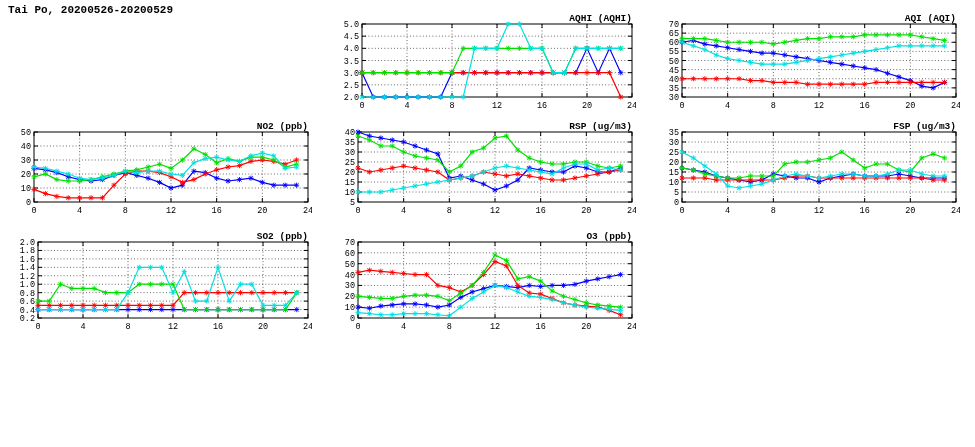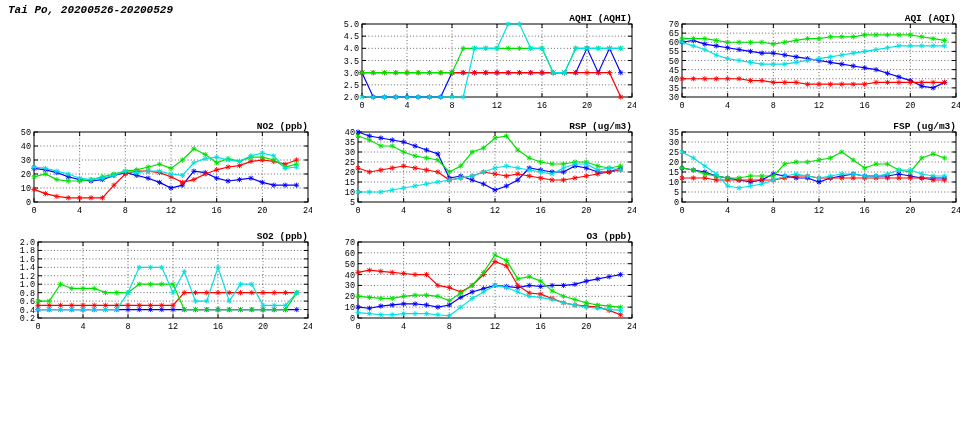--- a/index.html
+++ b/index.html
@@ -1,20 +1,20 @@
 <!DOCTYPE html>
 <html><head>
 <meta charset="utf-8">
 <style>
   html,body{margin:0;padding:0;background:#ffffff;}
   body{width:975px;height:447px;font-family:"Liberation Sans",sans-serif;overflow:hidden;}
   #root{position:relative;width:975px;height:447px;}
   .page-title{
     position:absolute;left:8px;top:4px;font-family:"Liberation Mono",monospace;
-    font-size:11px;font-weight:bold;color:#000;letter-spacing:0px;white-space:nowrap;font-style:italic;
+    font-size:11px;font-weight:bold;color:#000;letter-spacing:0px;white-space:nowrap;
   }
   .panel{position:absolute;}
   .panel svg{display:block;}
   .plot-title{
     font-family:"Liberation Mono",monospace;font-size:9.5px;font-weight:bold;fill:#000;
   }
   .axis-label{
     font-family:"Liberation Mono",monospace;font-size:8.5px;fill:#000;
   }
 </style>

